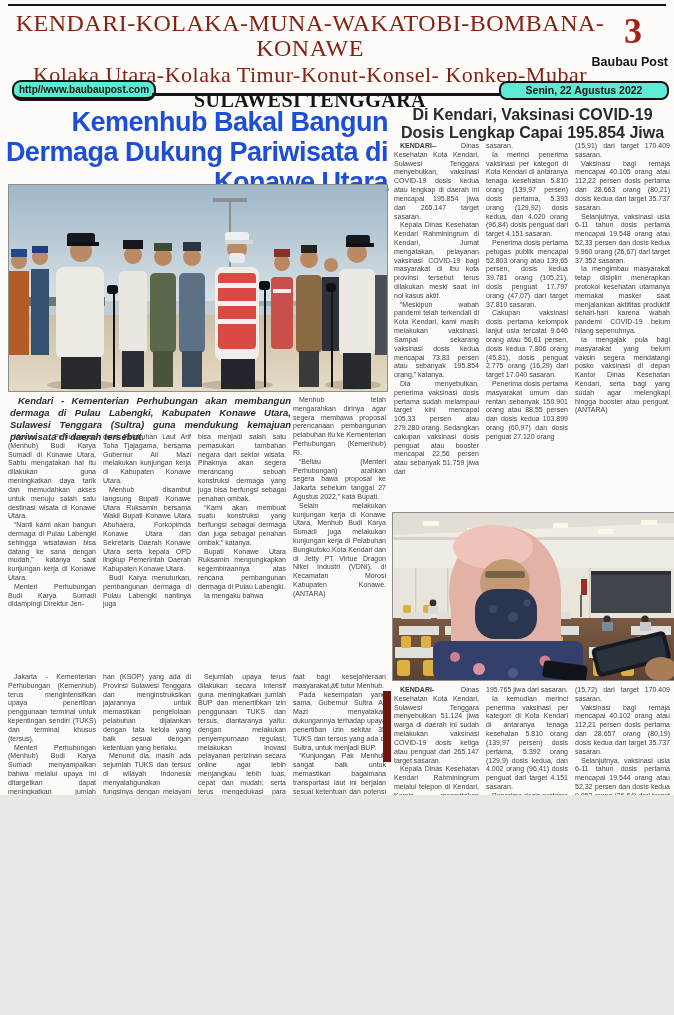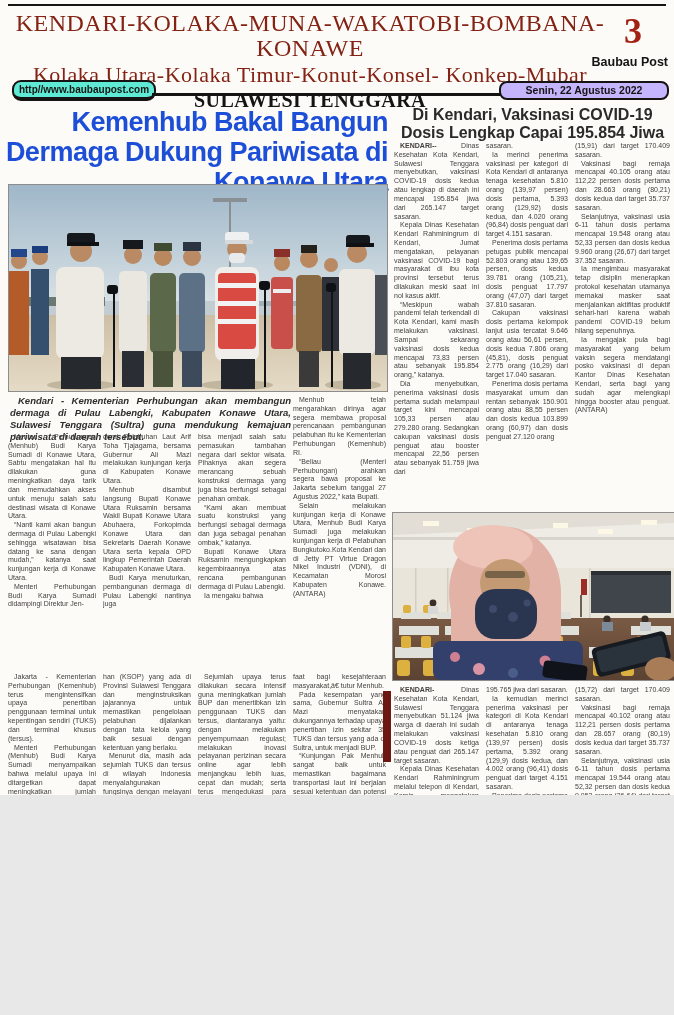--- a/index.html
+++ b/index.html
@@ -12,21 +12,21 @@
   .mast .l1{font-size:24px;color:#842214;letter-spacing:.5px;line-height:1.05;}
   .mast .l2{font-size:22px;color:#842214;letter-spacing:.5px;line-height:1.1;margin-top:2px;}
   .mast .prov{font-size:20px;font-weight:bold;color:#161412;letter-spacing:.5px;margin-top:1px;}
   .pageno{left:608px;top:13px;width:50px;text-align:center;font-family:"Liberation Serif", serif;
           font-size:36px;font-weight:bold;color:#a32113;line-height:1;}
   .paper{left:576px;top:55px;width:92px;text-align:right;font-size:12.5px;font-weight:bold;color:#161412;}
   .urlbox{left:12px;top:80px;width:140px;height:15px;border:2px solid #161412;border-bottom-width:4px;
           border-radius:9px;text-align:center;font-size:10px;font-weight:bold;color:#161412;line-height:15px;background:#5eead4;}
   .connector{left:152px;top:93px;width:348px;height:3px;background:#161412;}
   .datebox{left:499px;top:81px;width:166px;height:15px;border:2px solid #161412;border-radius:8px;
-           text-align:center;font-size:10.5px;font-weight:bold;color:#161412;line-height:15px;background:#c4b5fd;}
+           text-align:center;font-size:10.5px;font-weight:bold;color:#161412;line-height:15px;background:#5eead4;}
   
   .h-main{left:2px;top:107px;width:386px;text-align:right;font-size:27px;font-weight:bold;
           color:#1d4ed8;line-height:1.12;letter-spacing:-.5px;}
   .h-sub{text-align:center;font-weight:700;color:#2b2a29;font-size:16px;line-height:1.12;}
   .h-r1{left:391px;top:106px;width:283px;}
   .h-r2{left:391px;top:477px;width:283px;}
   .h-tuks{left:0px;top:638px;width:390px;font-size:18px;line-height:1.15;}
   
   .photo{border:1px solid #8d8d8d;}
   .photo1{left:8px;top:184px;width:378px;height:206px;}

